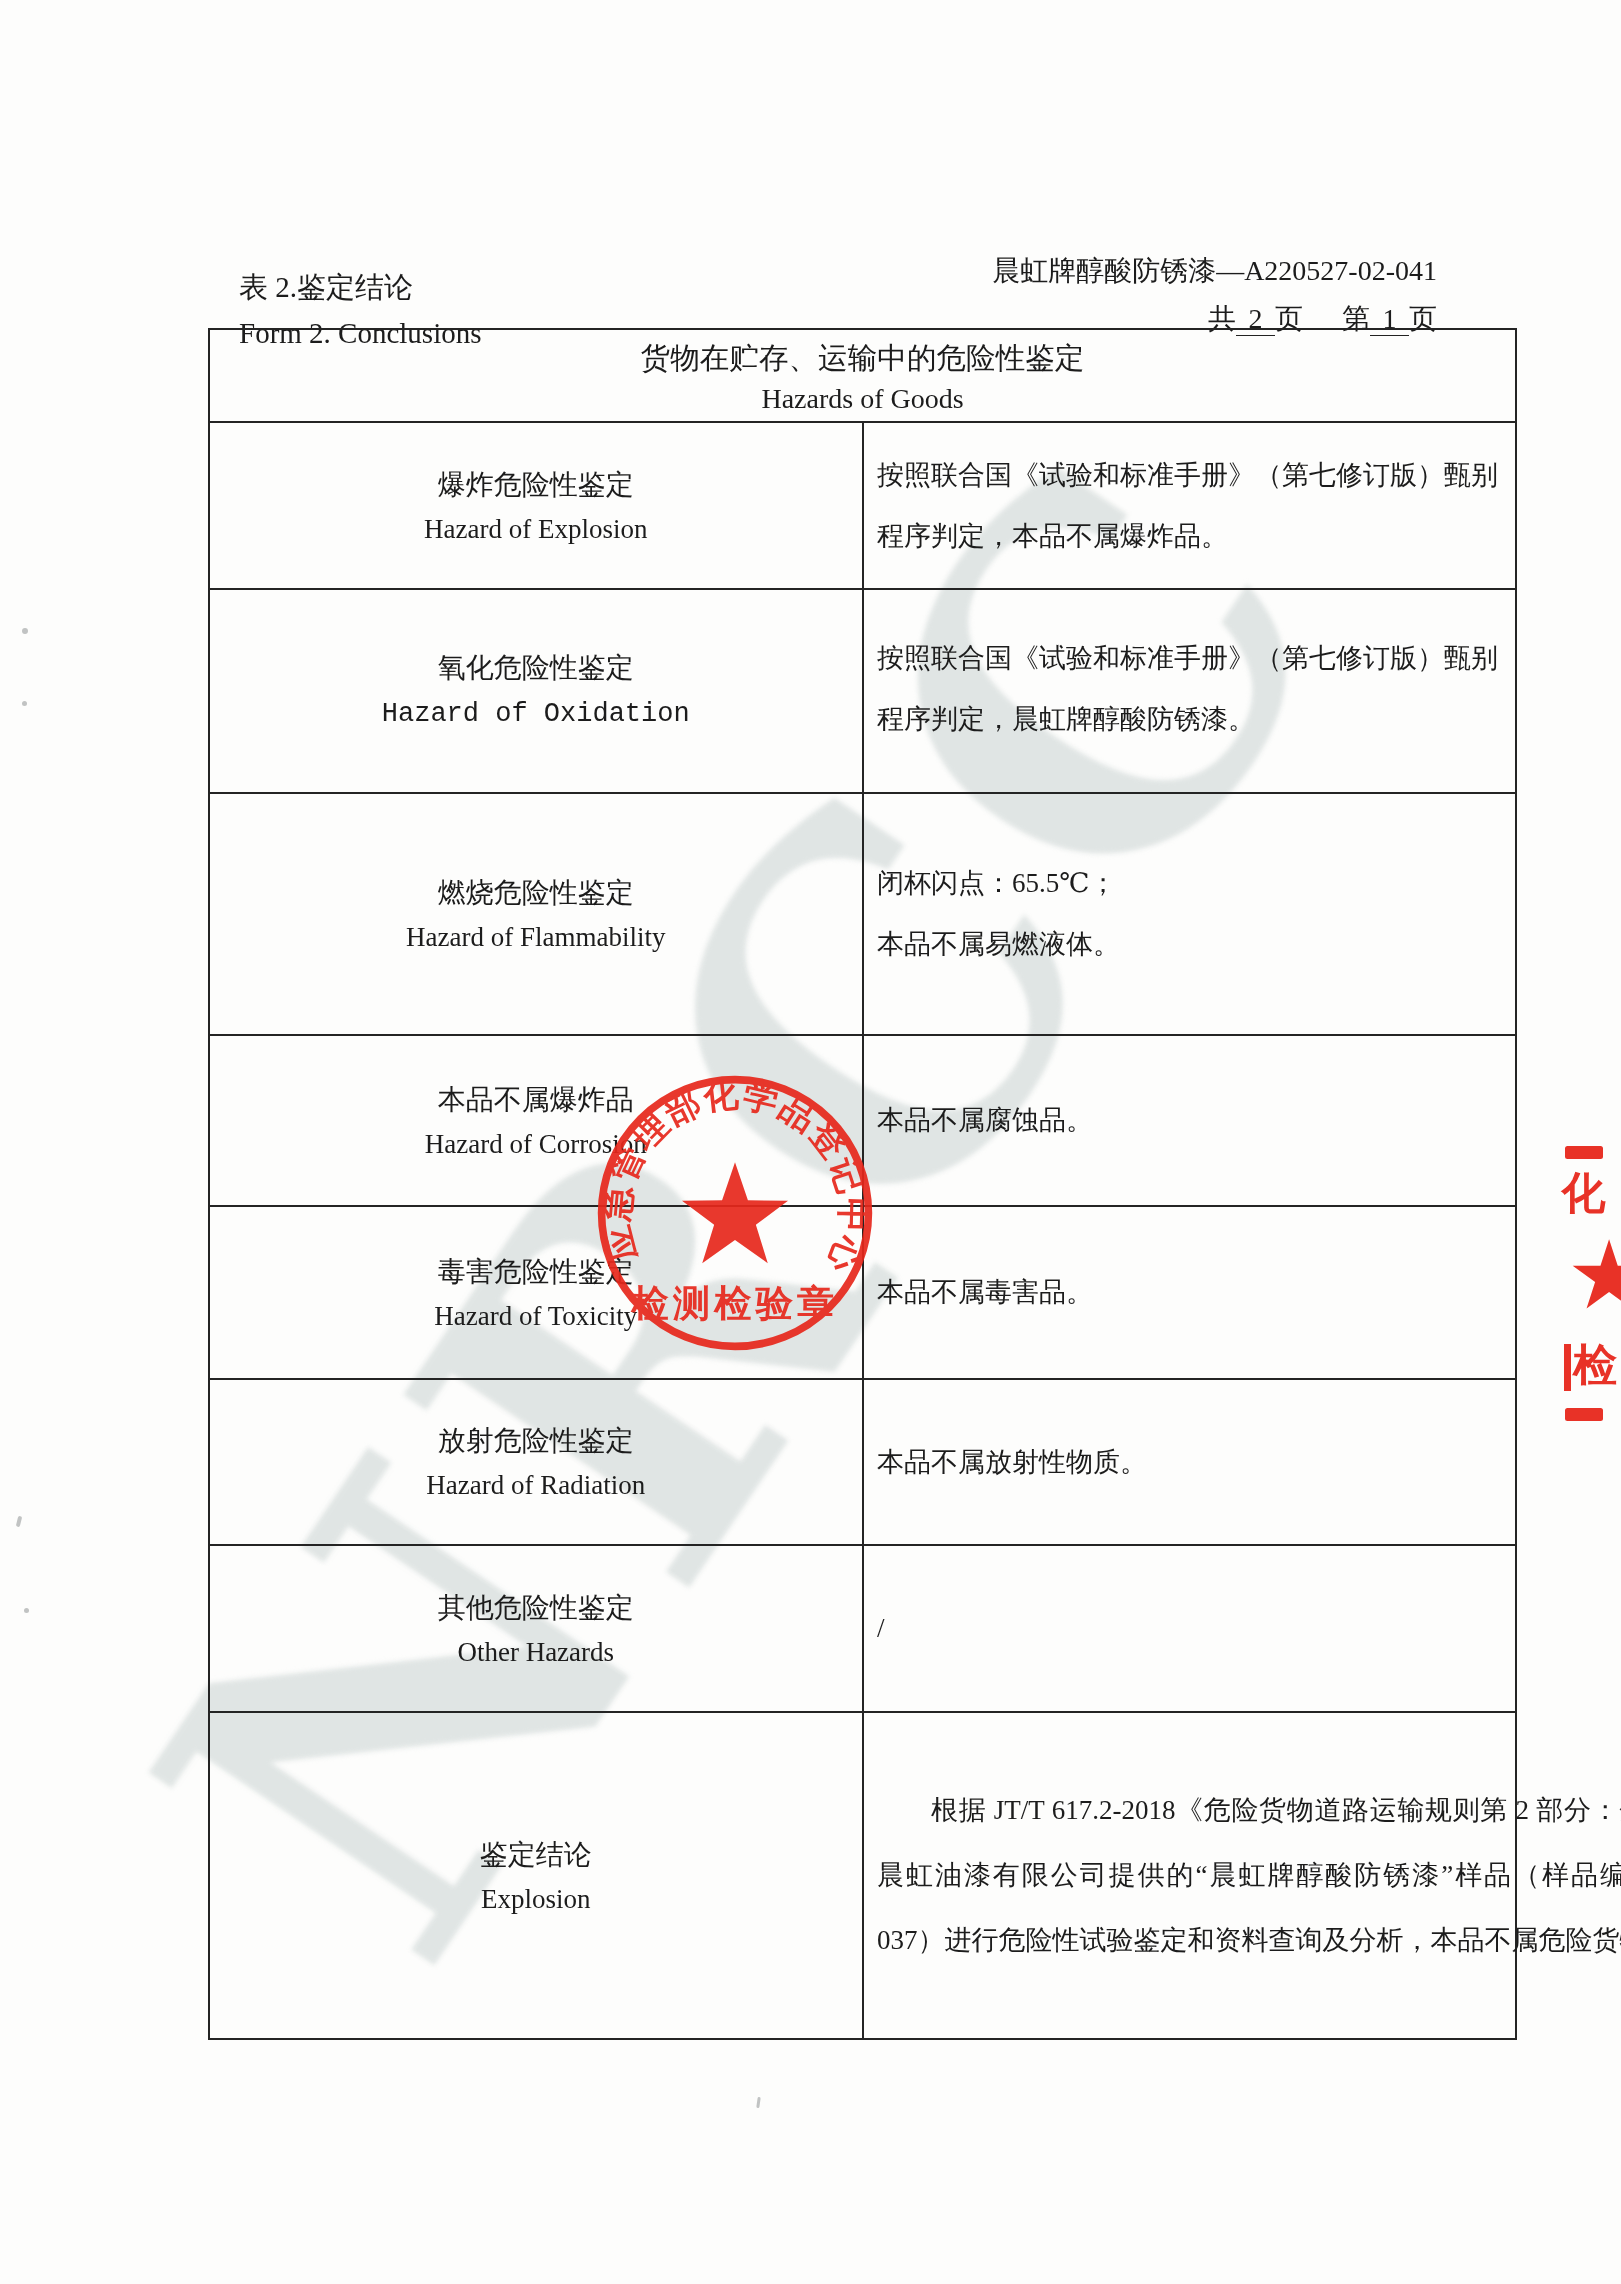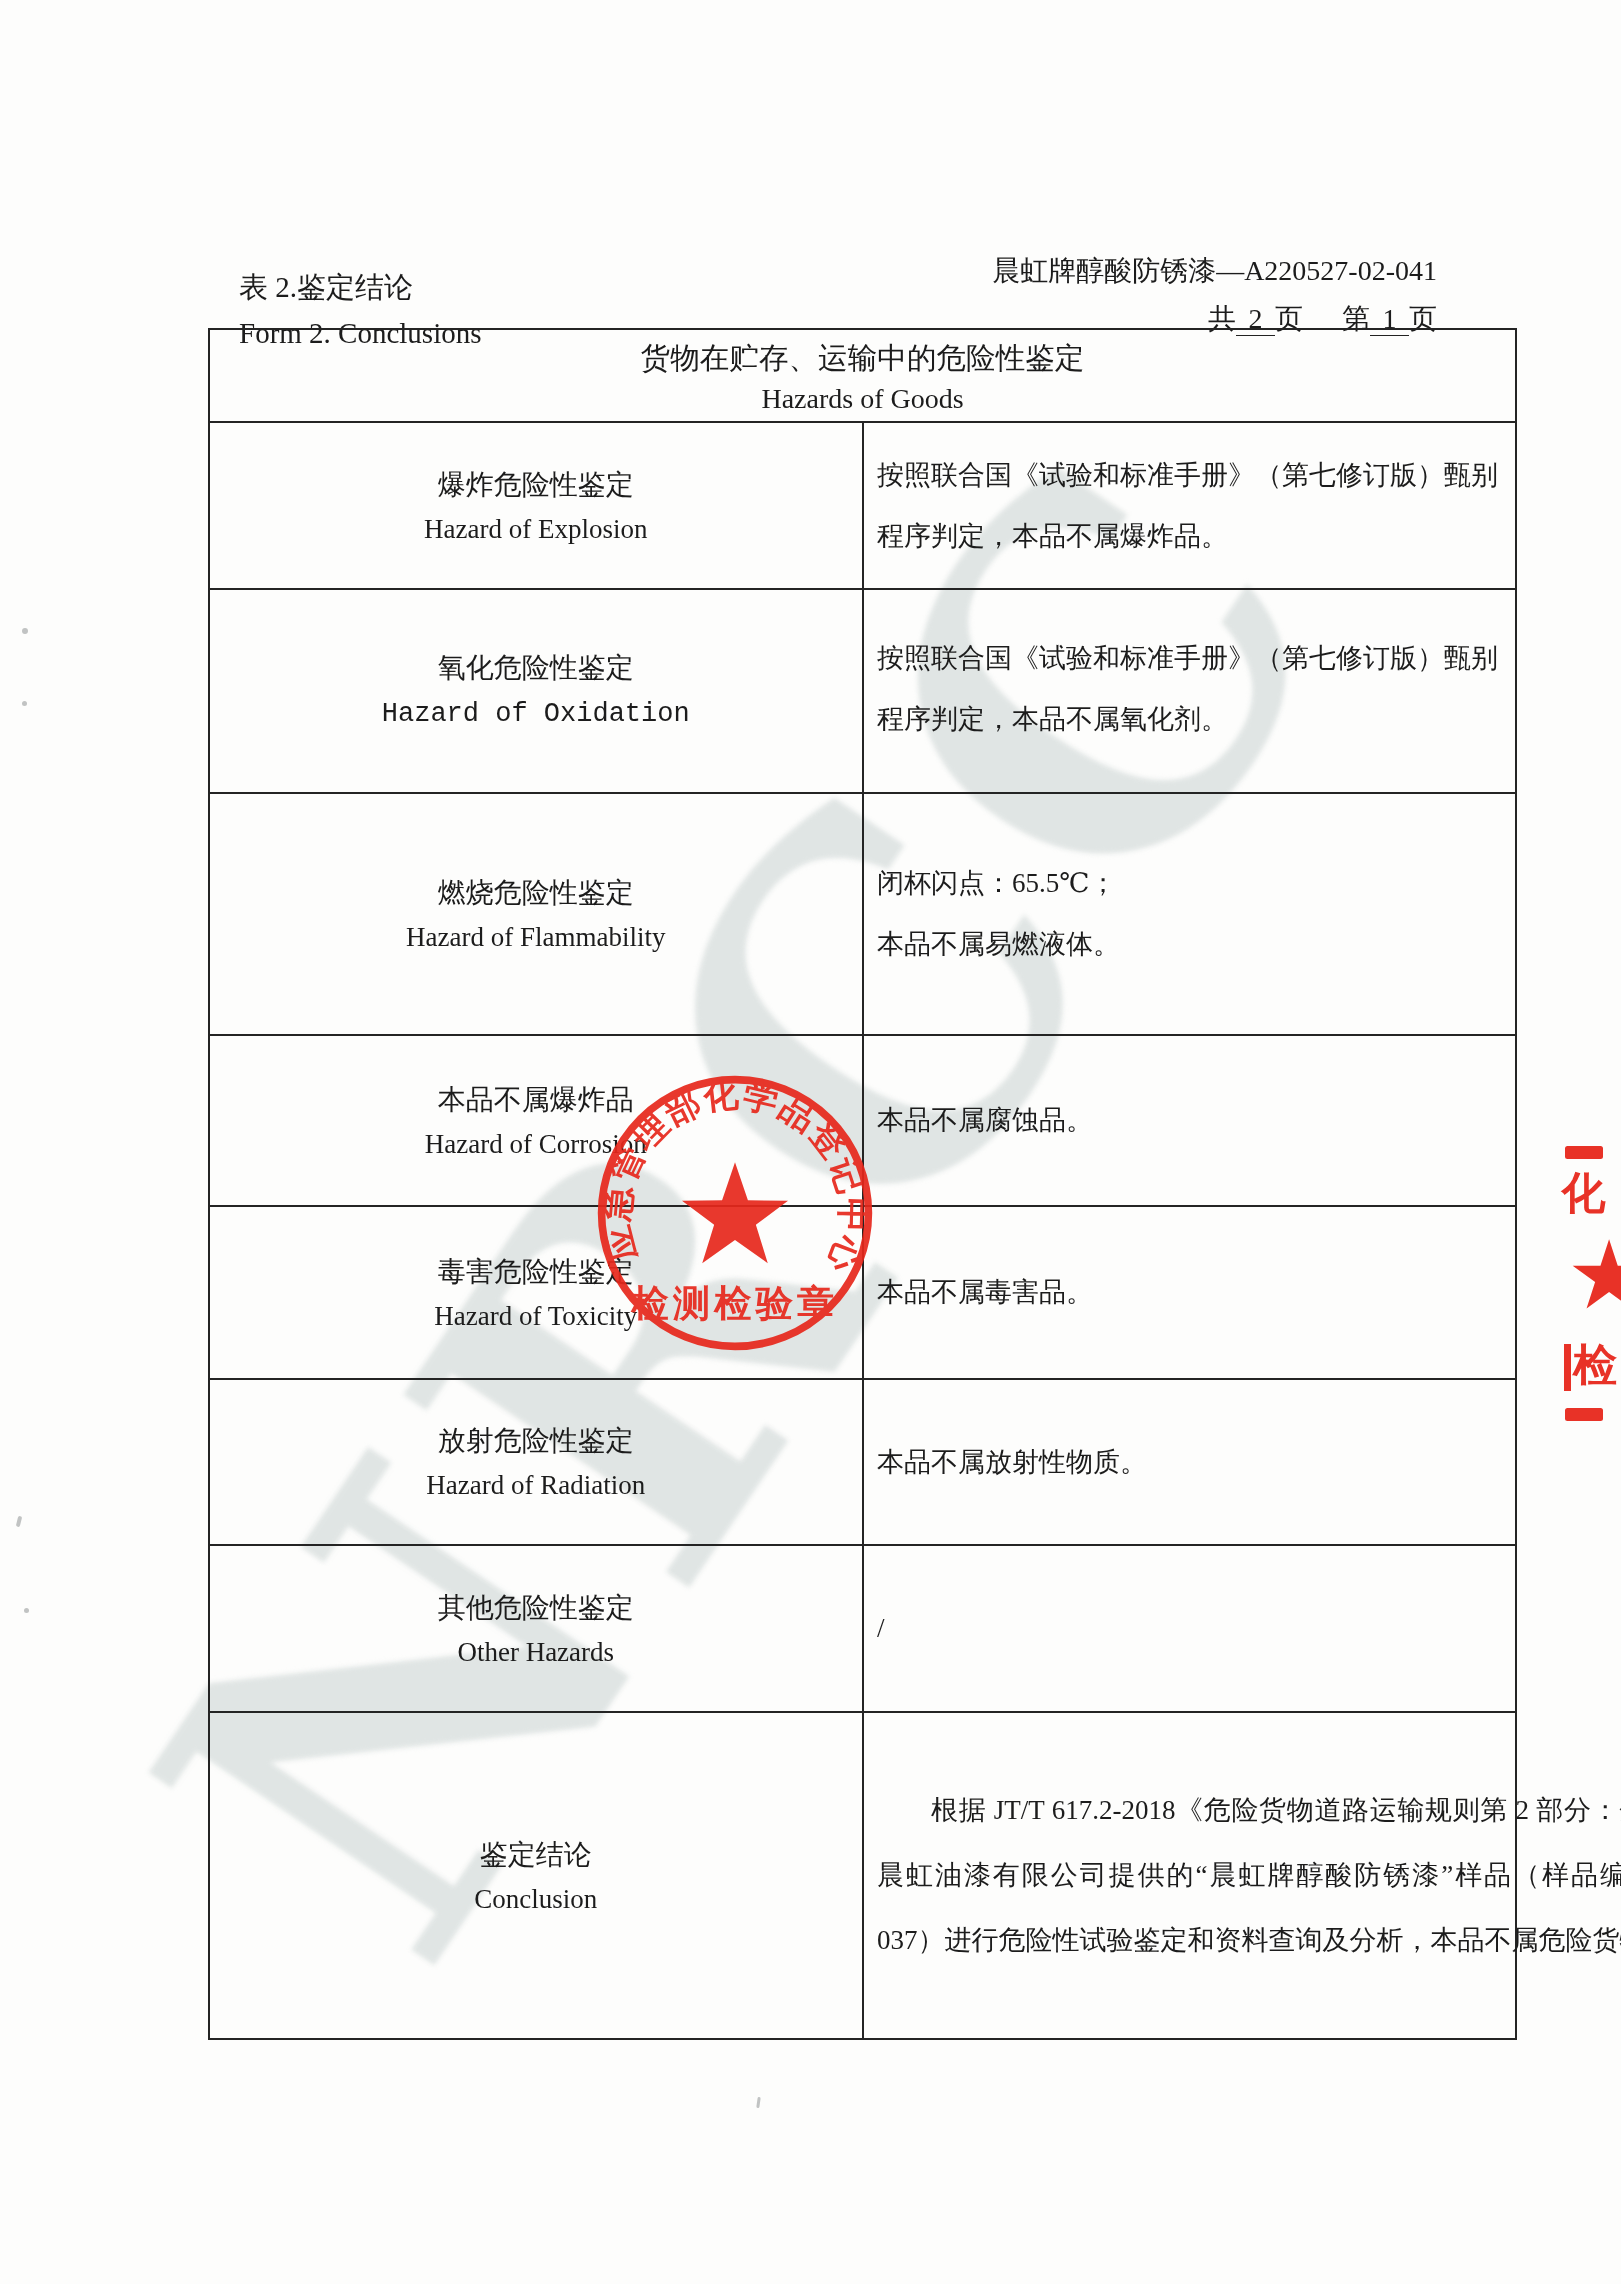--- a/index.html
+++ b/index.html
@@ -106,21 +106,21 @@
         <div class="lbl-zh">爆炸危险性鉴定</div>
         <div class="lbl-en">Hazard of Explosion</div>
       </td>
       <td class="cell-content">按照联合国《试验和标准手册》（第七修订版）甄别程序判定，本品不属爆炸品。</td>
     </tr>
     <tr class="r1">
       <td class="col-label">
         <div class="lbl-zh">氧化危险性鉴定</div>
         <div class="lbl-en">Hazard of Oxidation</div>
       </td>
-      <td class="cell-content">按照联合国《试验和标准手册》（第七修订版）甄别程序判定，本品不属氧化剂。</td>
+      <td class="cell-content">按照联合国《试验和标准手册》（第七修订版）甄别程序判定，晨虹牌醇酸防锈漆。</td>
     </tr>
     <tr class="r2">
       <td class="col-label">
         <div class="lbl-zh">燃烧危险性鉴定</div>
         <div class="lbl-en">Hazard of Flammability</div>
       </td>
       <td class="cell-content">闭杯闪点：65.5℃；
 本品不属易燃液体。</td>
     </tr>
     <tr class="r3">
@@ -147,21 +147,21 @@
     <tr class="r6">
       <td class="col-label">
         <div class="lbl-zh">其他危险性鉴定</div>
         <div class="lbl-en">Other Hazards</div>
       </td>
       <td class="cell-content">/</td>
     </tr>
     <tr class="r7">
       <td class="col-label">
         <div class="lbl-zh">鉴定结论</div>
-        <div class="lbl-en">Conclusion</div>
+        <div class="lbl-en">Explosion</div>
       </td>
       <td class="cell-content conclusion">
         <p>根据 JT/T 617.2-2018《危险货物道路运输规则第 2 部分：分类》，经对河北晨虹油漆有限公司提供的“晨虹牌醇酸防锈漆”样品（样品编号为 A220525-11-037）进行危险性试验鉴定和资料查询及分析，本品不属危险货物。</p>
       </td>
     </tr>
   </tbody>
     </table>
 
   <svg class="seal" viewBox="0 0 360 360">
     <circle class="ring" cx="180" cy="180" r="158"></circle>

